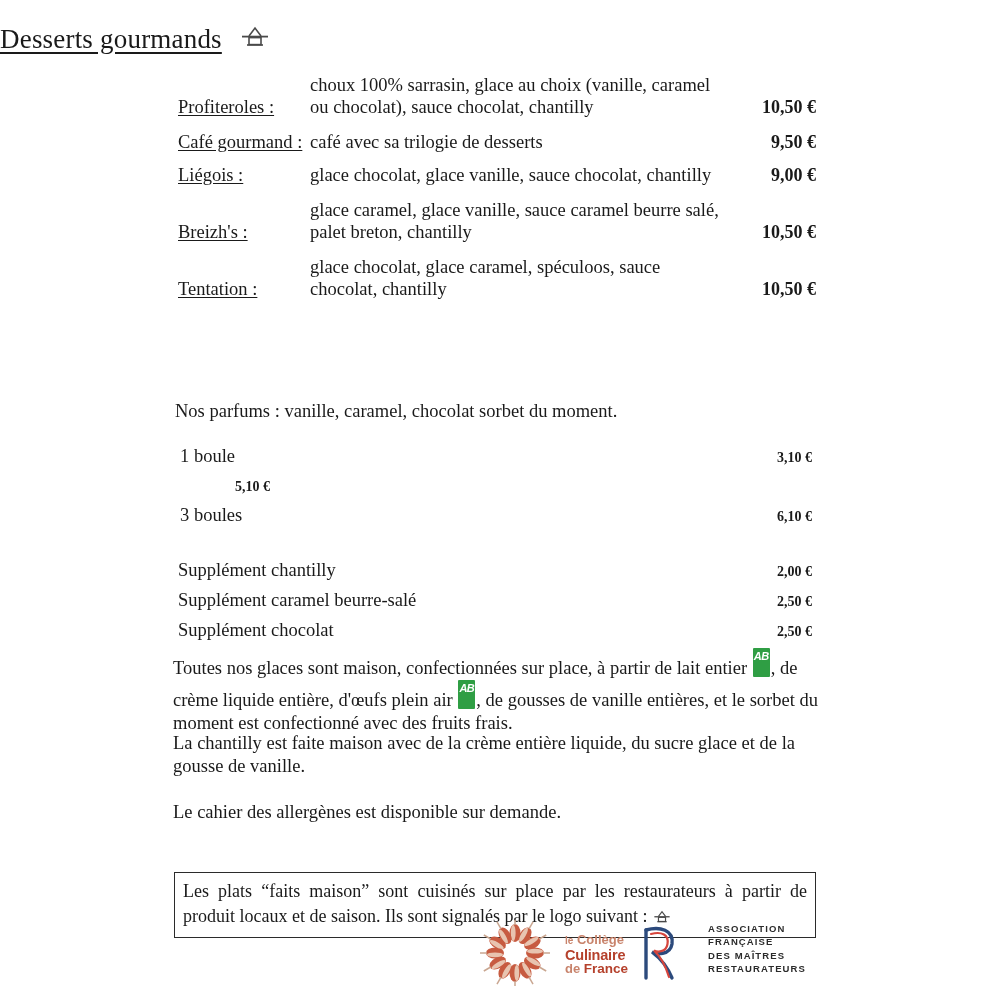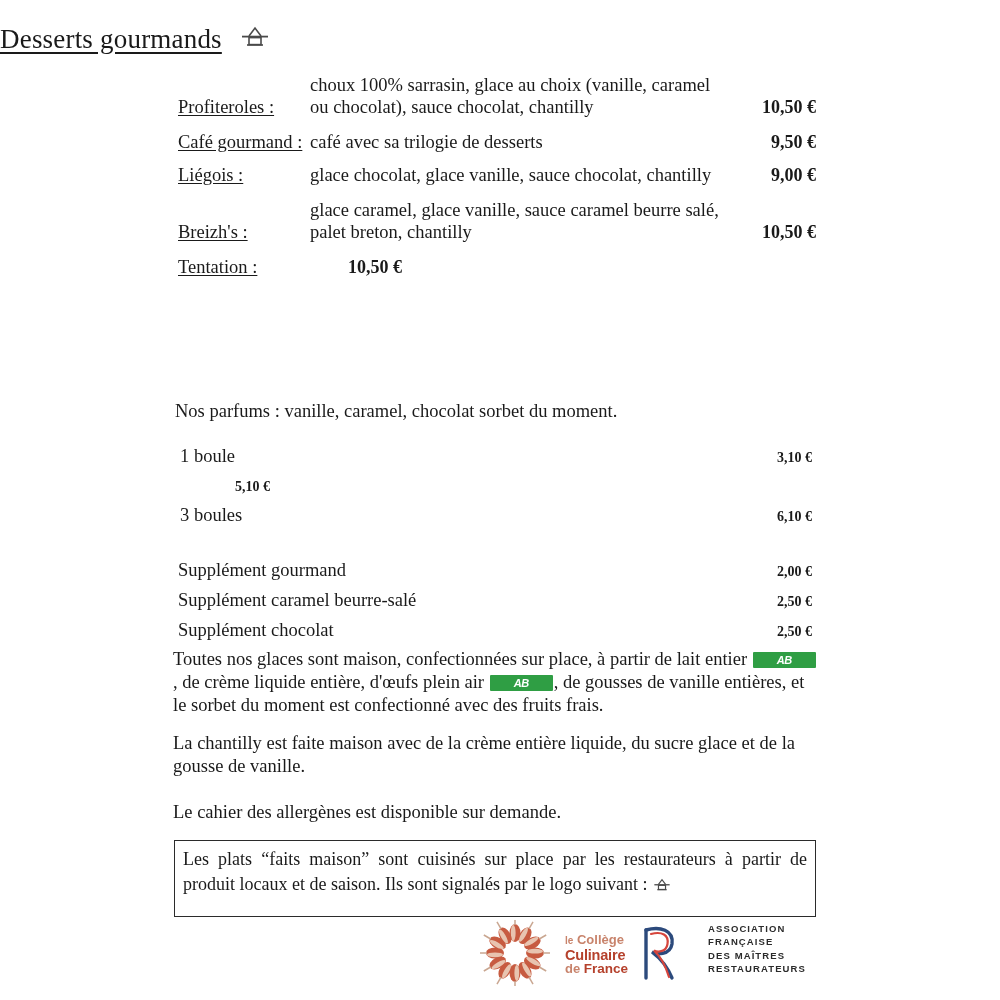--- a/index.html
+++ b/index.html
@@ -98,53 +98,52 @@
     font-size: 18.5px;
     line-height: 23px;
     text-align: left;
   }
   .para.italic { }
 
   
   .ab-badge {
     display: inline-block;
     width: 17px;
-    height: 16px;
+    height: 29px;
     background: #2f9e44;
     vertical-align: -3px;
     position: relative;
     margin: 0 1px;
     border-radius: 1px;
     overflow: hidden;
-    padding-left: 46px;
   }
   .ab-badge .ab-txt {
     position: absolute;
     left: 0; top: 0;
     width: 100%;
     height: 100%;
     color: #ffffff;
     font-family: "Liberation Sans", sans-serif;
     font-weight: bold;
     font-size: 11px;
     font-style: italic;
     line-height: 17px;
     text-align: center;
     letter-spacing: -0.5px;
   }
 
   
   .fm-box {
     position: absolute;
     left: 174px;
-    top: 840px;
+    top: 872px;
     width: 642px;
     border: 1.5px solid #2b2b2b;
     box-sizing: border-box;
-    padding: 6px 8px 18px 8px;
+    padding: 6px 8px 7px 8px;
   }
   .fm-box .fm-text {
     font-size: 18px;
     line-height: 25px;
     text-align: justify;
     text-justify: inter-word;
   }
   .fm-box .fm-text .lastline { text-align: left; }
 
   
@@ -218,20 +217,21 @@
     </div>
 
     <div class="menu-row">
       <div class="menu-name"><span class="u">Breizh's :</span></div>
       <div class="menu-desc">glace caramel, glace vanille, sauce caramel beurre salé, palet breton, chantilly</div>
       <div class="menu-price">10,50 €</div>
     </div>
 
     <div class="menu-row">
       <div class="menu-name"><span class="u">Tentation :</span></div>
+      <div class="menu-desc">glace chocolat, glace caramel, spéculoos, sauce chocolat, chantilly</div>
       <div class="menu-price">10,50 €</div>
     </div>
 
   </div>
 
 
   <div class="para" style="position:absolute; left:175px; top:400px; width:650px;">Nos parfums : vanille, caramel, chocolat sorbet du moment.</div>
 
   <div style="position:absolute; left:180px; top:442px; width:632px;">
     <div class="price-line">
@@ -242,21 +242,21 @@
       <span class="pl-price">5,10 €</span>
     </div>
     <div class="price-line">
       <span class="pl-label">3 boules</span>
       <span class="pl-price">6,10 €</span>
     </div>
   </div>
 
   <div style="position:absolute; left:178px; top:556px; width:634px;">
     <div class="price-line">
-      <span class="pl-label">Supplément gourmand</span>
+      <span class="pl-label">Supplément chantilly</span>
       <span class="pl-price">2,00 €</span>
     </div>
     <div class="price-line">
       <span class="pl-label">Supplément caramel beurre-salé</span>
       <span class="pl-price">2,50 €</span>
     </div>
     <div class="price-line">
       <span class="pl-label">Supplément chocolat</span>
       <span class="pl-price">2,50 €</span>
     </div>

